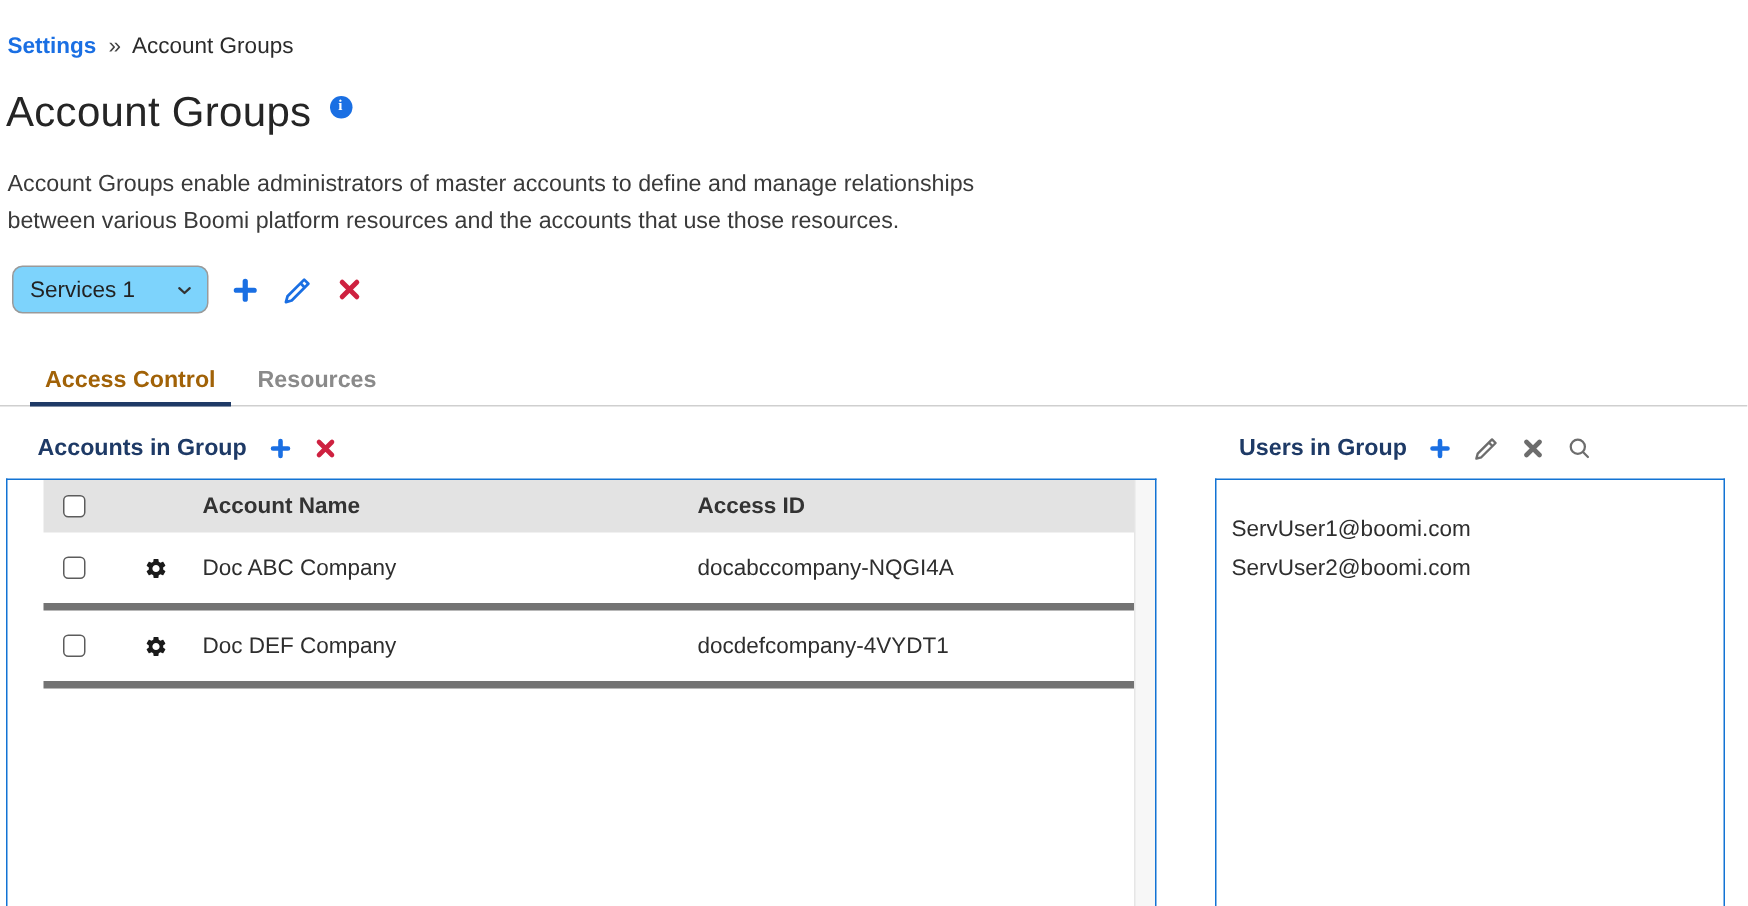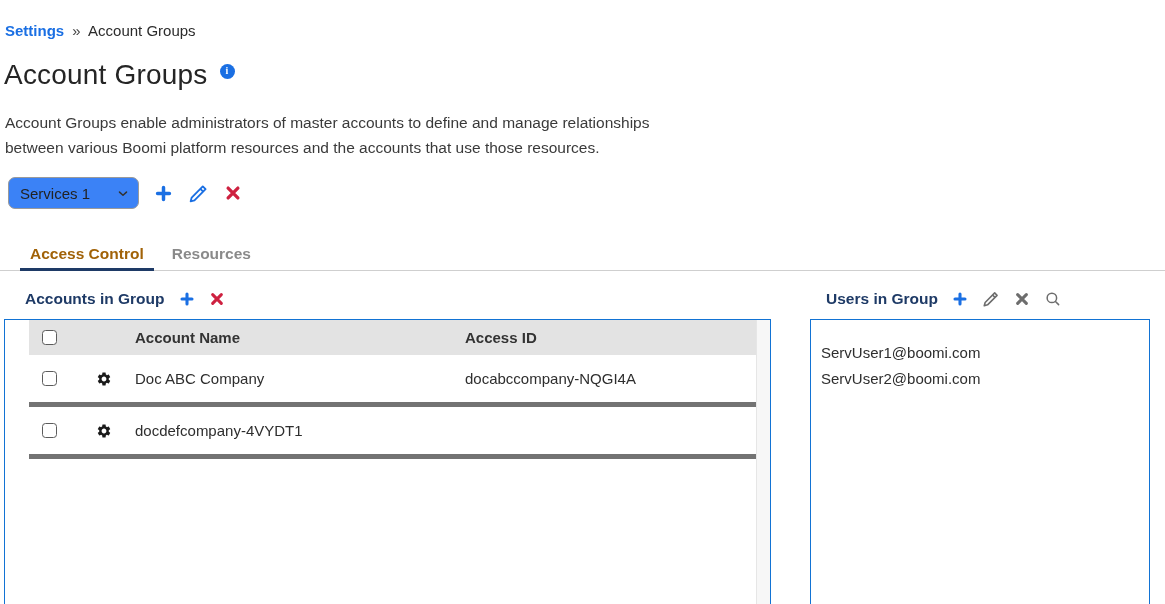--- a/index.html
+++ b/index.html
@@ -67,21 +67,21 @@
     gap: 15px;
     height: 32px;
   }
   .select-wrap { position: relative; width: 131px; height: 32px; }
   .select-wrap select {
     appearance: none;
     -webkit-appearance: none;
     width: 100%; height: 100%;
     border: 1px solid #9a9a9a;
     border-radius: 7px;
-    background: #3b82f6;
+    background: #7dd3fc;
     font-family: "Liberation Sans", sans-serif;
     font-size: 15px;
     color: #222222;
     padding: 0 28px 0 11px;
     cursor: pointer;
   }
   .select-chevron {
     position: absolute; right: 9px; top: 50%;
     transform: translateY(-46%);
     pointer-events: none;
@@ -307,20 +307,21 @@
         <div class="cell-cb">
             <input type="checkbox" style="">
           </div>
         <div class="cell-gear">
           <span>
             <svg width="16" height="16" viewBox="0 0 24 24" fill="#1a1a1a">
                 <path d="M19.14 12.94c.04-.3.06-.61.06-.94 0-.32-.02-.64-.07-.94l2.03-1.58c.18-.14.23-.41.12-.61l-1.92-3.32c-.12-.22-.37-.29-.59-.22l-2.39.96c-.5-.38-1.03-.7-1.62-.94L14.4 2.81c-.04-.24-.24-.41-.48-.41h-3.84c-.24 0-.43.17-.47.41L9.25 5.35c-.59.24-1.13.57-1.62.94l-2.39-.96c-.22-.08-.47 0-.59.22L2.74 8.87c-.12.21-.08.47.12.61l2.03 1.58c-.05.3-.09.63-.09.94s.02.64.07.94l-2.03 1.58c-.18.14-.23.41-.12.61l1.92 3.32c.12.22.37.29.59.22l2.39-.96c.5.38 1.03.7 1.62.94l.36 2.54c.05.24.24.41.48.41h3.84c.24 0 .44-.17.47-.41l.36-2.54c.59-.24 1.13-.56 1.62-.94l2.39.96c.22.08.47 0 .59-.22l1.92-3.32c.12-.22.07-.47-.12-.61l-2.01-1.58zM12 15.6c-1.98 0-3.6-1.62-3.6-3.6s1.62-3.6 3.6-3.6 3.6 1.62 3.6 3.6-1.62 3.6-3.6 3.6z"></path>
               </svg>
           </span>
         </div>
+        <div class="cell-text">Doc DEF Company</div>
         <div class="cell-text">docdefcompany-4VYDT1</div>
       </div>
     </div>
     <div class="vscroll"></div>
   </div>
 
   <div class="panel-header users-header">
     <span>Users in Group</span>
     <button class="icon-btn">
       <span>

